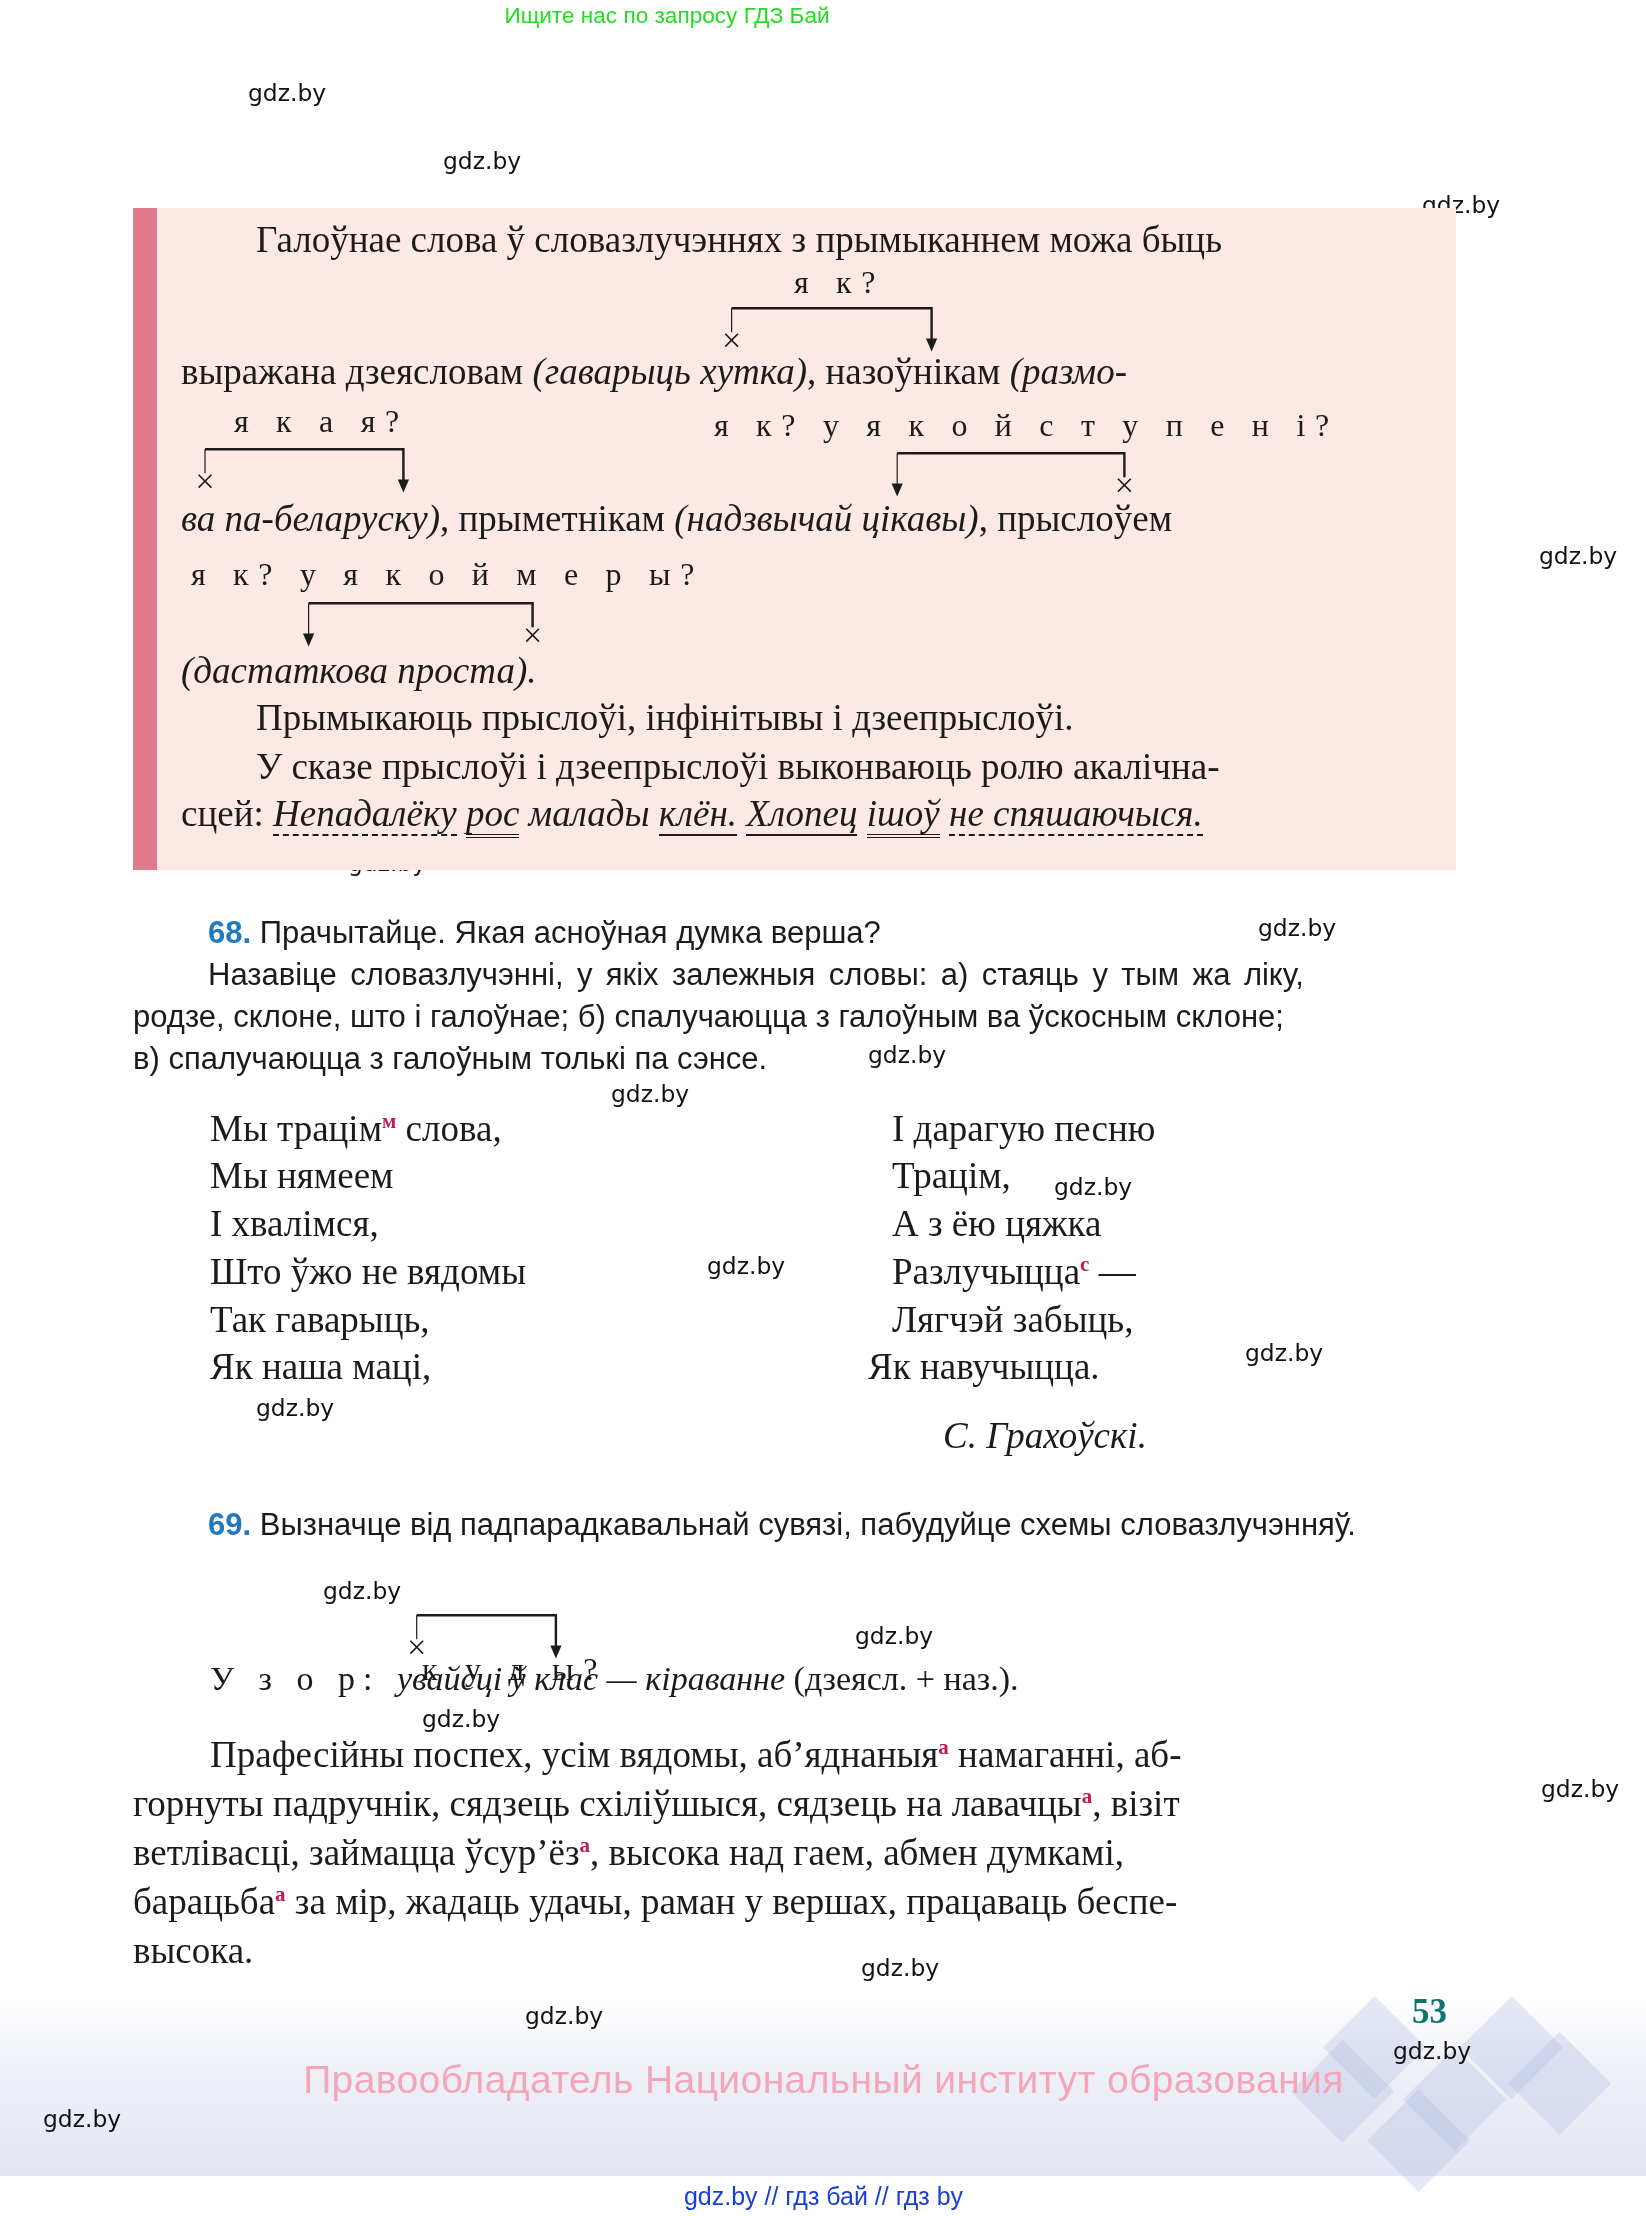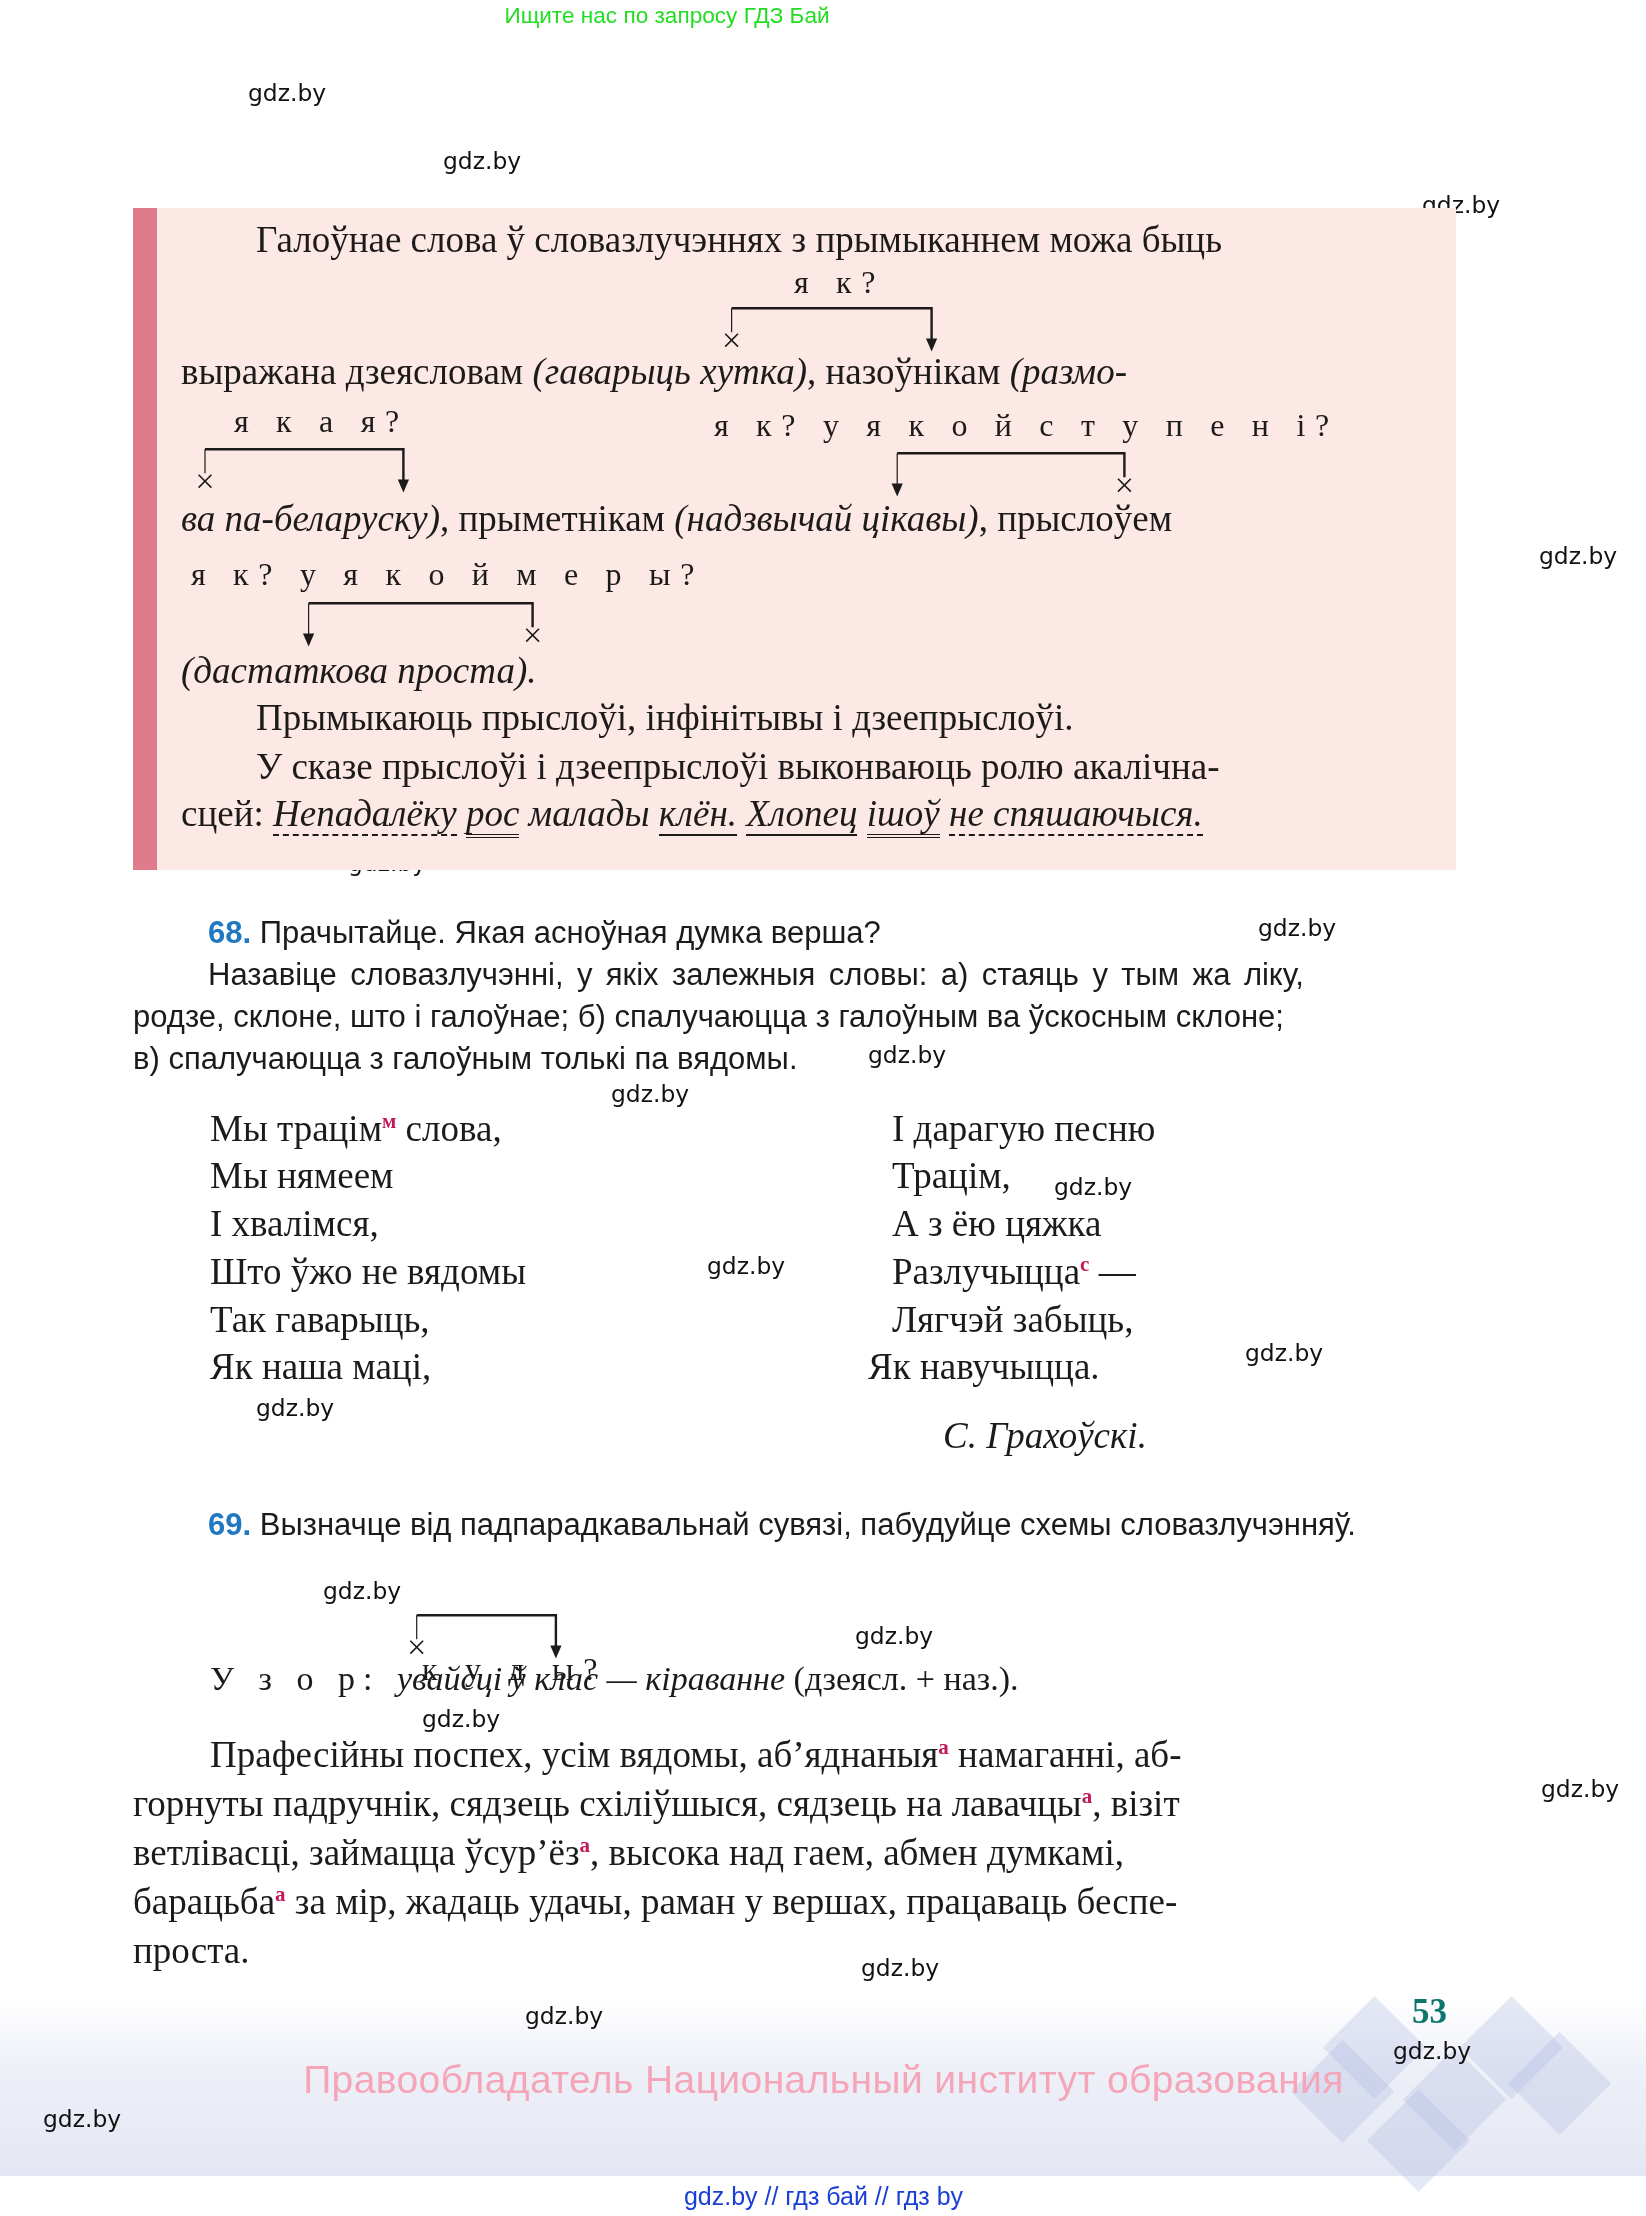--- a/index.html
+++ b/index.html
@@ -149,21 +149,21 @@
 <div class="line" style="left:181px;top:792px">
   <span>сцей: </span><span class="it" style="border-bottom:2.4px dashed #1c1a1a">Непадалёку</span><span> </span><span class="it" style="border-bottom:4.8px double #1c1a1a">рос</span><span> </span><span class="it">малады</span><span> </span><span class="it ul-solid">клён.</span><span> </span><span class="it ul-solid">Хлопец</span><span> </span><span class="it" style="border-bottom:4.8px double #1c1a1a">ішоў</span><span> </span><span class="it" style="border-bottom:2.4px dashed #1c1a1a">не спяшаючыся.</span>
 </div>
 
 <div class="sans-line" style="left:208px;top:915px">
   <span class="ex-num">68.</span>
   <span>Прачытайце. Якая асноўная думка верша?</span>
 </div>
 <div class="sans-line" style="left:208px;top:957px;word-spacing:4.8px">Назавіце словазлучэнні, у якіх залежныя словы: а) стаяць у тым жа ліку,</div>
 <div class="sans-line" style="left:133px;top:999px">родзе, склоне, што і галоўнае; б) спалучаюцца з галоўным ва ўскосным склоне;</div>
-<div class="sans-line" style="left:133px;top:1041px">в) спалучаюцца з галоўным толькі па вядомы.</div>
+<div class="sans-line" style="left:133px;top:1041px">в) спалучаюцца з галоўным толькі па сэнсе.</div>
 
 <div class="poem-line" style="left:210px;top:1107px">
   <span>Мы трацім</span><span class="sup-mark">м</span><span> слова,</span>
 </div>
 <div class="poem-line" style="left:210px;top:1154px">Мы нямеем</div>
 <div class="poem-line" style="left:210px;top:1202px">І хвалімся,</div>
 <div class="poem-line" style="left:210px;top:1250px">Што ўжо не вядомы</div>
 <div class="poem-line" style="left:210px;top:1298px">Так гаварыць,</div>
 <div class="poem-line" style="left:210px;top:1345px">Як наша маці,</div>
 
@@ -200,21 +200,21 @@
 </div>
 <div class="line" style="left:133px;top:1782px">
   <span>горнуты падручнік, сядзець схіліўшыся, сядзець на лавачцы</span><span class="sup-mark">а</span><span>, візіт</span>
 </div>
 <div class="line" style="left:133px;top:1831px">
   <span>ветлівасці, займацца ўсур’ёз</span><span class="sup-mark">а</span><span>, высока над гаем, абмен думкамі,</span>
 </div>
 <div class="line" style="left:133px;top:1880px">
   <span>барацьба</span><span class="sup-mark">а</span><span> за мір, жадаць удачы, раман у вершах, працаваць беспе-</span>
 </div>
-<div class="line" style="left:133px;top:1929px">проста.</div>
+<div class="line" style="left:133px;top:1929px">высока.</div>
 
 <div class="abs footer-band"></div>
 <div class="diamond" style="left:1338px;top:2011px"></div>
 <div class="diamond" style="left:1475px;top:2011px"></div>
 <div class="diamond" style="left:1306px;top:2055px"></div>
 <div class="diamond" style="left:1418px;top:2063px"></div>
 <div class="diamond" style="left:1523px;top:2047px"></div>
 <div class="diamond" style="left:1382px;top:2104px"></div>
 
 <div class="abs page-num">53</div>

